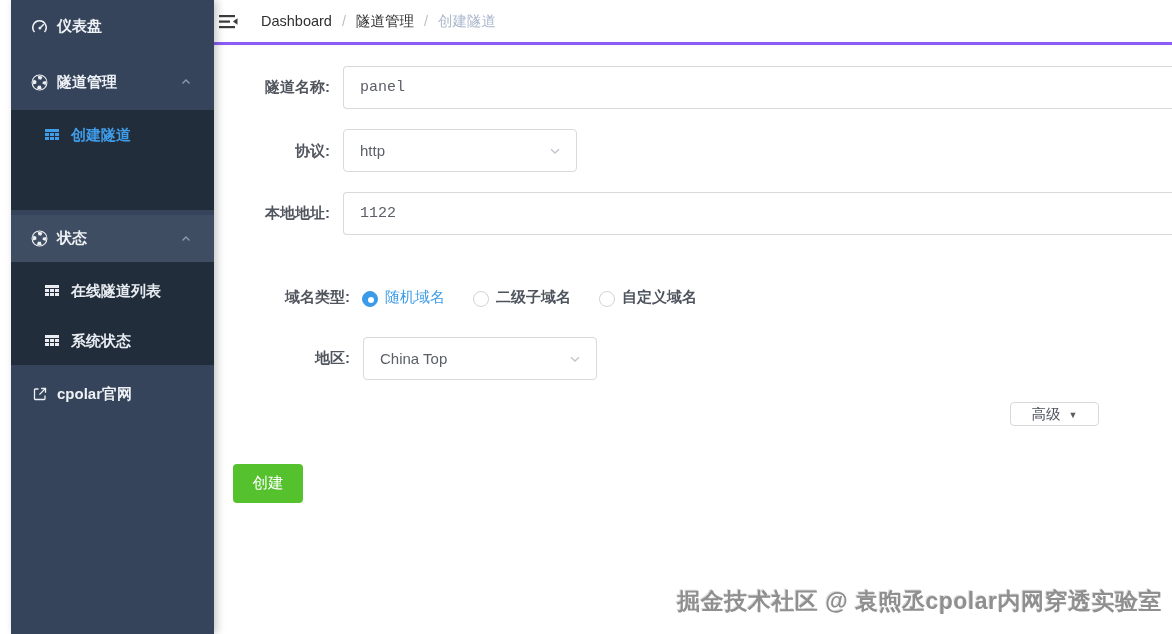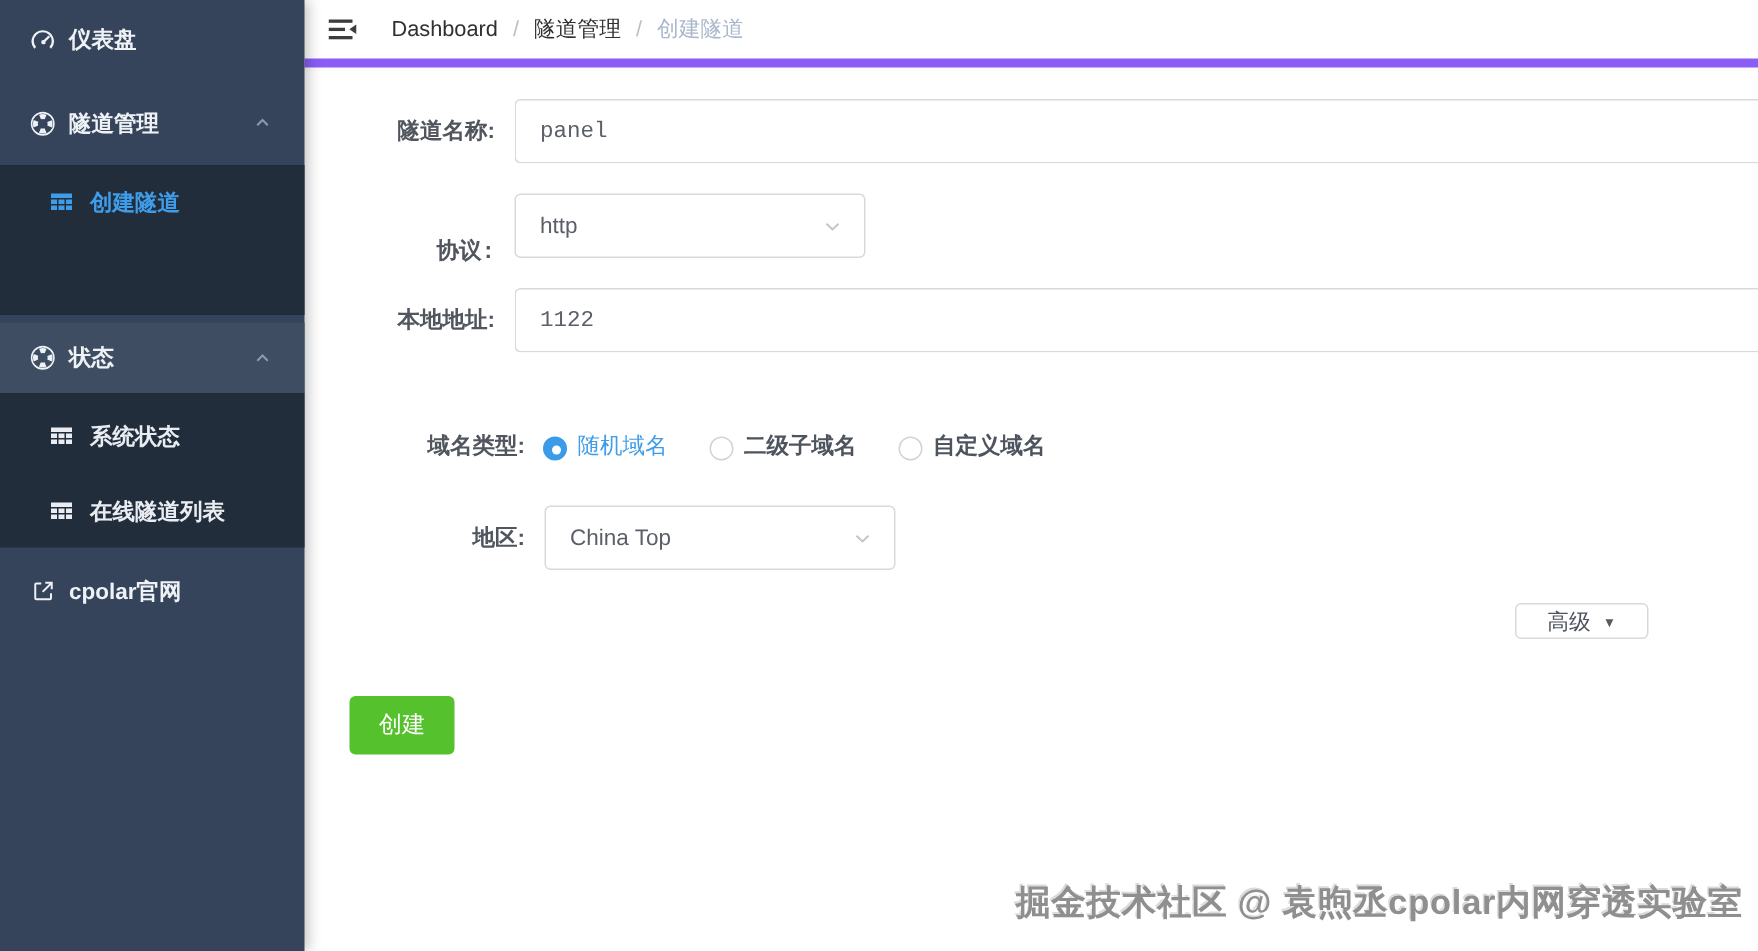--- a/index.html
+++ b/index.html
@@ -1,21 +1,21 @@
 <!DOCTYPE html>
 <html><head>
 <meta charset="utf-8">
 <style>
   * { margin:0; padding:0; box-sizing:border-box; }
   html,body { width:1172px; height:634px; overflow:hidden; }
   body { font-family:"Liberation Sans","DejaVu Sans",sans-serif; background:#fff; position:relative; }
 
   
   .sidebar {
-    position:absolute; left:0; top:0; width:203px; height:634px;
+    position:absolute; left:11px; top:0; width:203px; height:634px;
     background:#35445a; z-index:20;
     box-shadow:3px 0 8px rgba(0,0,0,.22);
     display:flex; flex-direction:column;
   }
   .s-item {
     display:flex; align-items:center; height:52px; position:relative;
     color:#eef1f5; font-size:15px; font-weight:700; cursor:pointer; flex:none;
   }
   .s-item .s-ico { margin-left:20px; width:17px; height:17px; display:flex; align-items:center; justify-content:center; }
   .s-item .s-txt { margin-left:9px; white-space:nowrap; }
@@ -26,21 +26,21 @@
     color:#e9edf2; font-size:15px; font-weight:700; cursor:pointer;
   }
   .sub-item .s-ico { margin-left:33px; width:16px; height:16px; display:flex; align-items:center; justify-content:center; }
   .sub-item .s-txt { margin-left:11px; white-space:nowrap; }
   .sub-item.active { color:#3f9ce8; }
   .s-item.hl { background:#3e4d61; height:47px; }
 
   
   .main { position:absolute; left:203px; top:0; right:0; bottom:0; background:#fff; }
   .topbar {
-    height:45px; background:#fff; border-bottom:6px solid #8b5cf6;
+    height:45px; background:#fff; border-bottom:3px solid #8b5cf6;
     box-shadow:0 1px 3px rgba(0,0,0,.04);
     display:flex; align-items:center; padding-left:16px;
   }
   .fold-btn { width:22px; height:20px; color:#3c3c3c; cursor:pointer; display:flex; align-items:center; }
   .breadcrumb { display:flex; align-items:center; margin-left:20px; font-size:14.5px; }
   .crumb { color:#303030; cursor:pointer; }
   .crumb-sep { color:#bfbfbf; margin:0 10px; }
   .crumb.current { color:#a9b6cc; cursor:default; }
 
   
@@ -155,30 +155,30 @@
   </div>
 
   <div class="submenu" style="height:103px; padding-top:4px;">
     <div class="sub-item">
       <span class="s-ico">
         <svg width="16" height="16" viewBox="0 0 16 16" fill="currentColor">
             <path d="M1 2h14v3H1z"></path>
             <path d="M1 6h4v3H1zM6 6h4v3H6zM11 6h4v3h-4zM1 10h4v3H1zM6 10h4v3H6zM11 10h4v3h-4z"></path>
           </svg>
       </span>
-      <span class="s-txt">系统状态</span>
+      <span class="s-txt">在线隧道列表</span>
     </div>
     <div class="sub-item">
       <span class="s-ico">
         <svg width="16" height="16" viewBox="0 0 16 16" fill="currentColor">
             <path d="M1 2h14v3H1z"></path>
             <path d="M1 6h4v3H1zM6 6h4v3H6zM11 6h4v3h-4zM1 10h4v3H1zM6 10h4v3H6zM11 10h4v3h-4z"></path>
           </svg>
       </span>
-      <span class="s-txt">在线隧道列表</span>
+      <span class="s-txt">系统状态</span>
     </div>
   </div>
 
   <div class="s-item" style="margin-top:3px;">
     <span class="s-ico">
       <svg width="16" height="16" viewBox="0 0 16 16" fill="none" stroke="currentColor" stroke-width="1.3">
           <path d="M6.5 3H3.2c-.4 0-.7.3-.7.7v9.1c0 .4.3.7.7.7h9.1c.4 0 .7-.3.7-.7V9.5"></path>
           <path d="M9.2 2.5h4.3v4.3"></path>
           <path d="M13.2 2.8 7.4 8.6"></path>
         </svg>
@@ -204,21 +204,21 @@
       <span class="crumb-sep">/</span>
       <span class="crumb">隧道管理</span>
       <span class="crumb-sep">/</span>
       <span class="crumb current">创建隧道</span>
     </div>
   </div>
 
   <div class="f-label" style="top:66px; width:127px;">隧道名称:</div>
   <input class="f-input fullw" style="top: 66px;" type="text" value="panel">
 
-  <div class="f-label" style="top:146px; width:127px;font-family:Liberation Mono, monospace;">协议:</div>
+  <div class="f-label" style="top:130px; width:127px;">协议:</div>
   <div class="f-select" style="left:140px; top:129px;">
     <span>http</span>
     <span class="sel-chev">
       <svg width="14" height="14" viewBox="0 0 14 14" fill="none" stroke="currentColor" stroke-width="1.3">
           <path d="M3 5.2 7 9l4-3.8"></path>
         </svg>
     </span>
   </div>
 
   <div class="f-label" style="top:192px; width:127px;">本地地址:</div>

